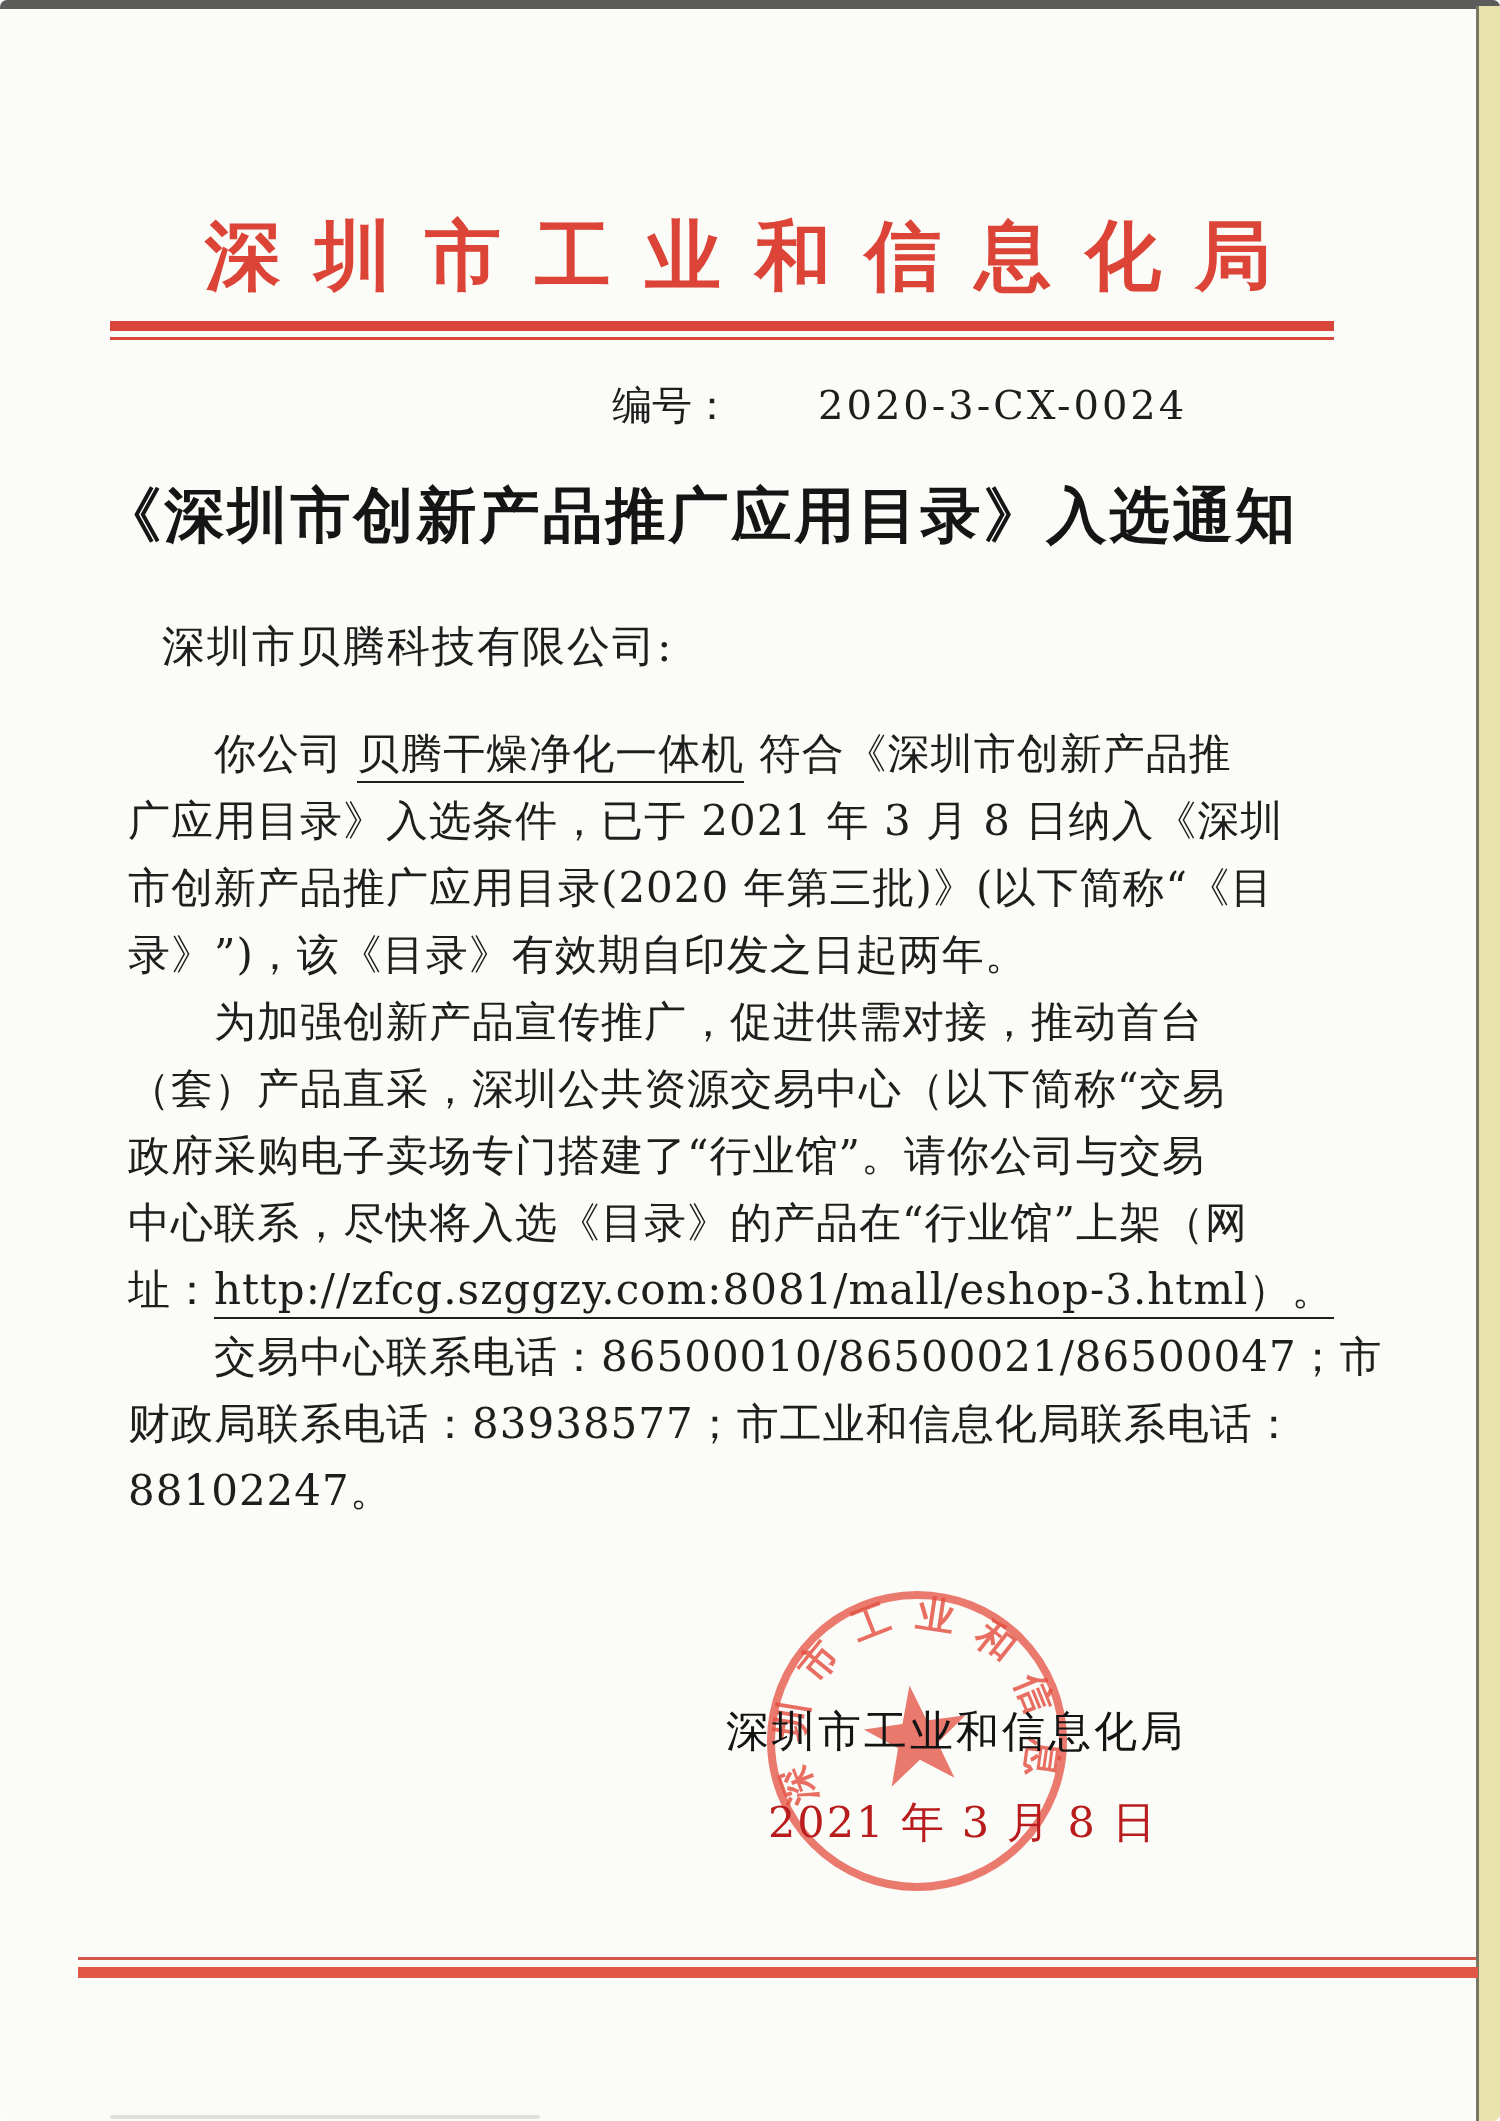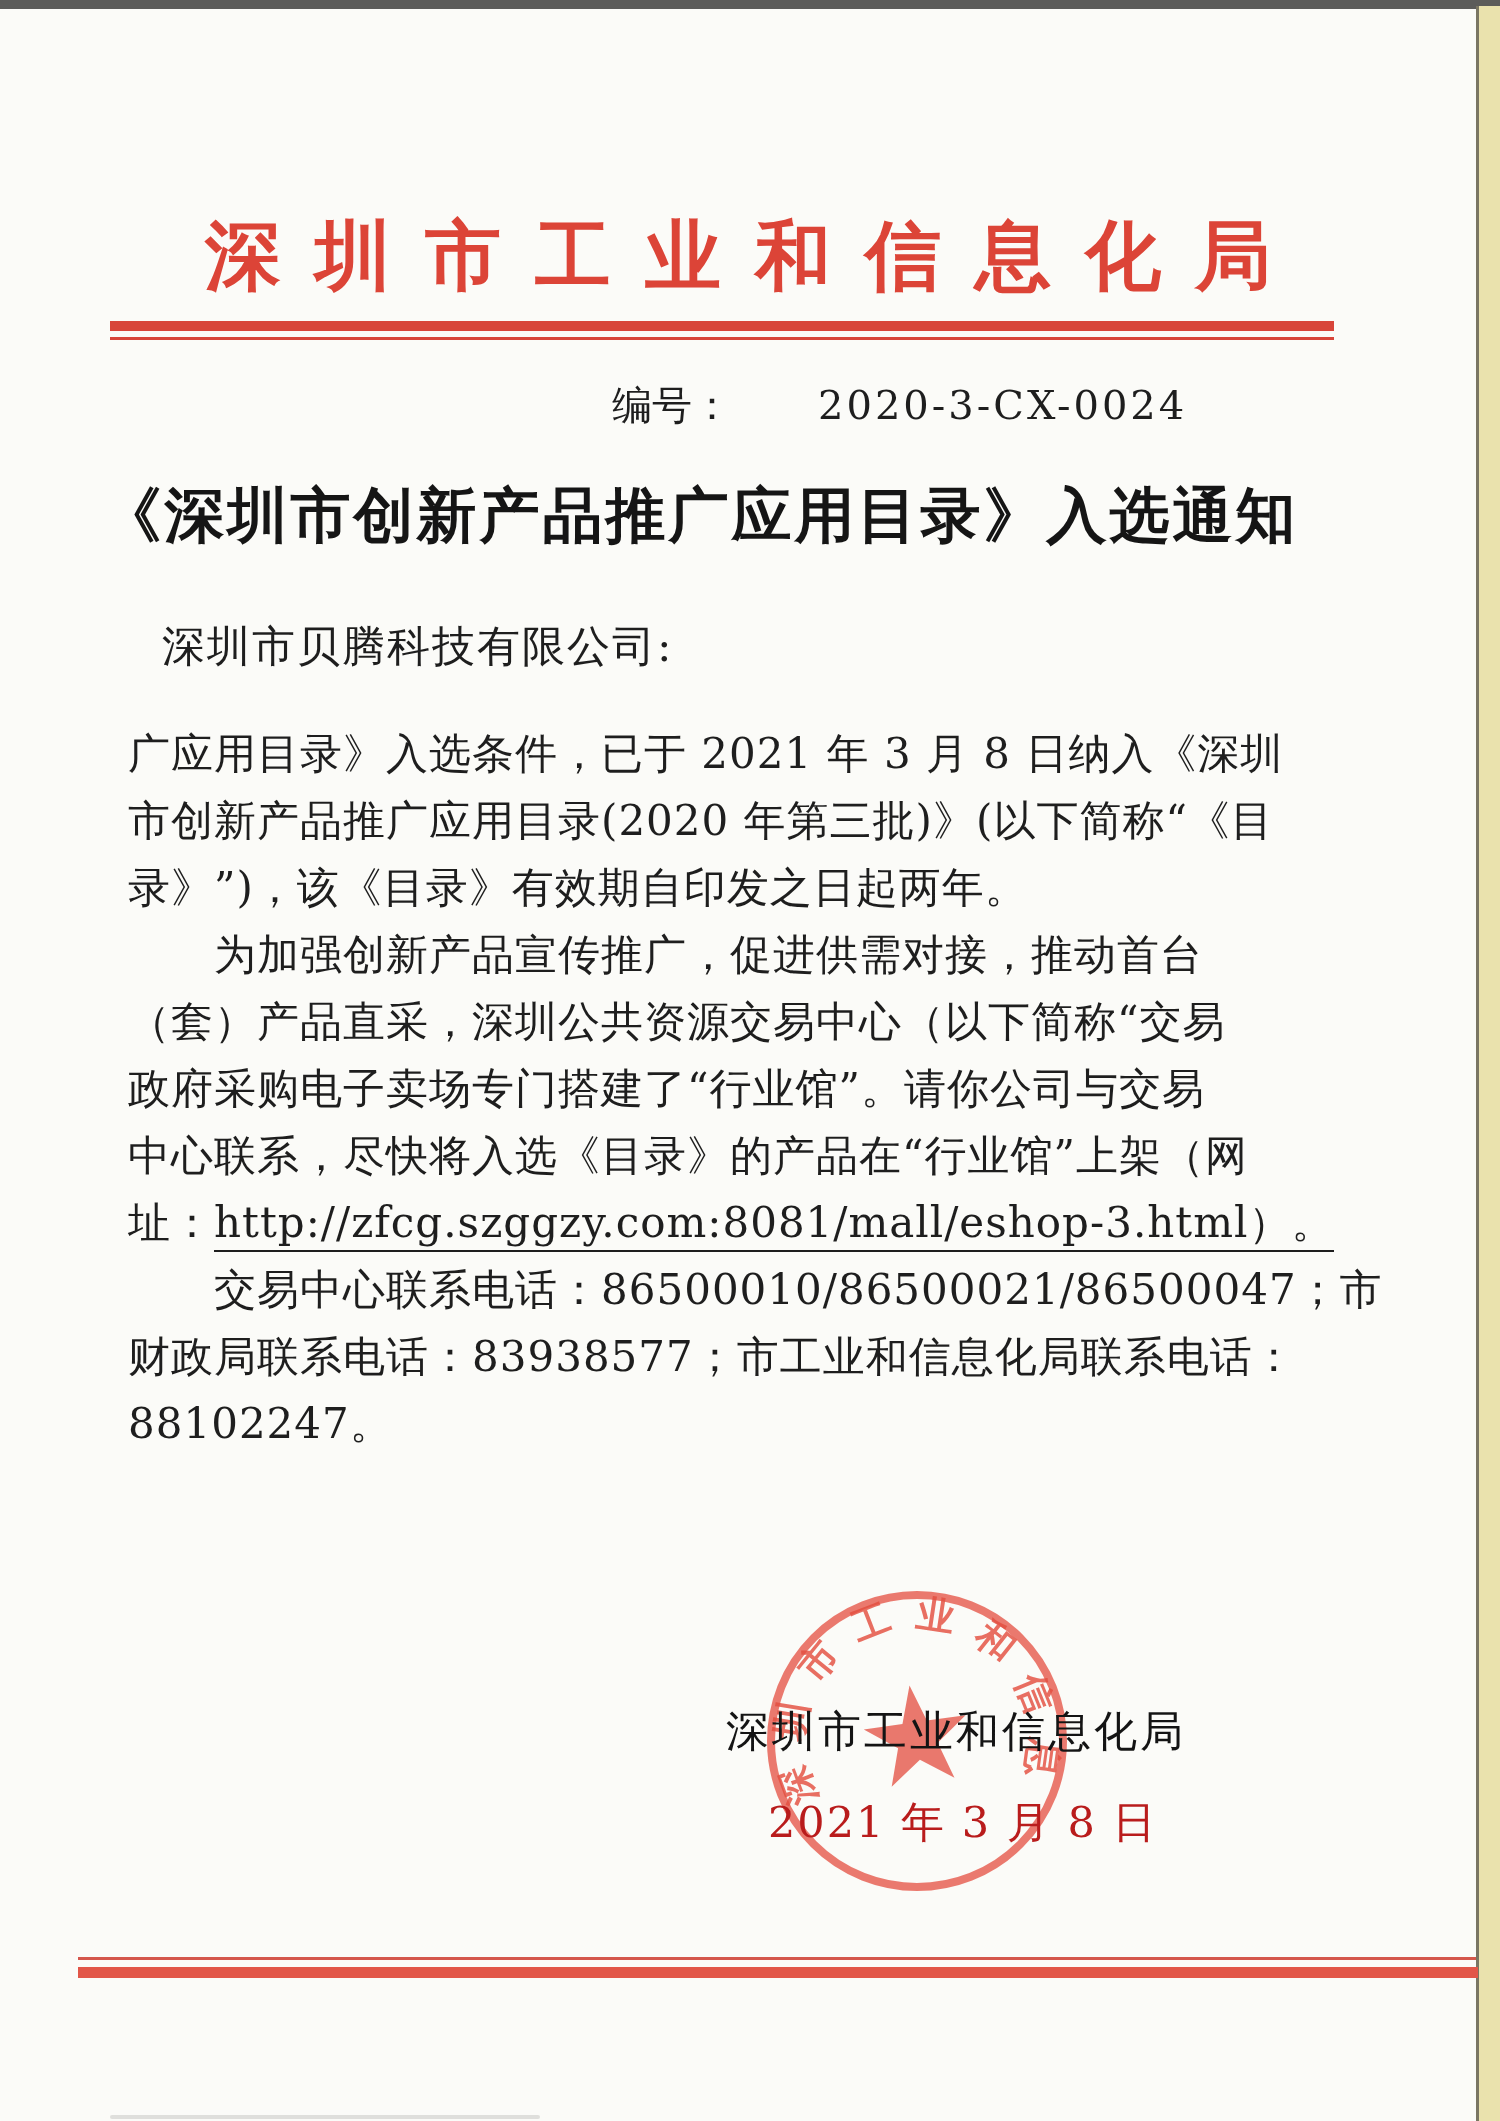--- a/index.html
+++ b/index.html
@@ -1,20 +1,21 @@
 <!DOCTYPE html>
 <html><head>
 <meta charset="utf-8">
 <style>
   html,body { margin:0; padding:0; }
   .page {
     position:relative; width:1500px; height:2121px;
     background:#fbfbf8; overflow:hidden;
     font-family:"DejaVu Serif","Liberation Serif",serif;
     color:#1e1e1e;
+    border-radius:7px;
   }
   .top-edge { position:absolute; left:0; top:0; width:1500px; height:9px; background:#5c5c5a; }
   .right-edge { position:absolute; left:1476px; top:6px; width:24px; height:2115px;
     background:#eae2ad; border-left:3px solid #7a7663; }
   .bottom-smudge { position:absolute; left:110px; bottom:2px; width:430px; height:4px;
     background:#c9c9c5; opacity:.55; border-radius:2px; }
 
   .org-header {
     position:absolute; top:206px; left:0; width:1476px; text-align:center;
     font-size:76px; font-weight:bold; color:#dc4437;
@@ -61,20 +62,21 @@
 
   <div class="doc-number">
     <span>编号：</span><span class="value">2020-3-CX-0024</span>
   </div>
 
   <div class="doc-title">《深圳市创新产品推广应用目录》入选通知</div>
 
   <div class="addressee">深圳市贝腾科技有限公司:</div>
 
   <div class="body-text">
+    <div class="body-line indent"><span>你公司 </span><span class="u-seg">贝腾干燥净化一体机</span><span> 符合《深圳市创新产品推</span></div>
     <div class="body-line">广应用目录》入选条件，已于 2021 年 3 月 8 日纳入《深圳</div>
     <div class="body-line">市创新产品推广应用目录(2020 年第三批)》(以下简称“《目</div>
     <div class="body-line">录》”)，该《目录》有效期自印发之日起两年。</div>
     <div class="body-line indent">为加强创新产品宣传推广，促进供需对接，推动首台</div>
     <div class="body-line">（套）产品直采，深圳公共资源交易中心（以下简称“交易</div>
     <div class="body-line">政府采购电子卖场专门搭建了“行业馆”。请你公司与交易</div>
     <div class="body-line">中心联系，尽快将入选《目录》的产品在“行业馆”上架（网</div>
     <div class="body-line"><span>址：</span><span class="u-seg">http://zfcg.szggzy.com:8081/mall/eshop-3.html）。</span></div>
     <div class="body-line indent">交易中心联系电话：86500010/86500021/86500047；市</div>
     <div class="body-line">财政局联系电话：83938577；市工业和信息化局联系电话：</div>

